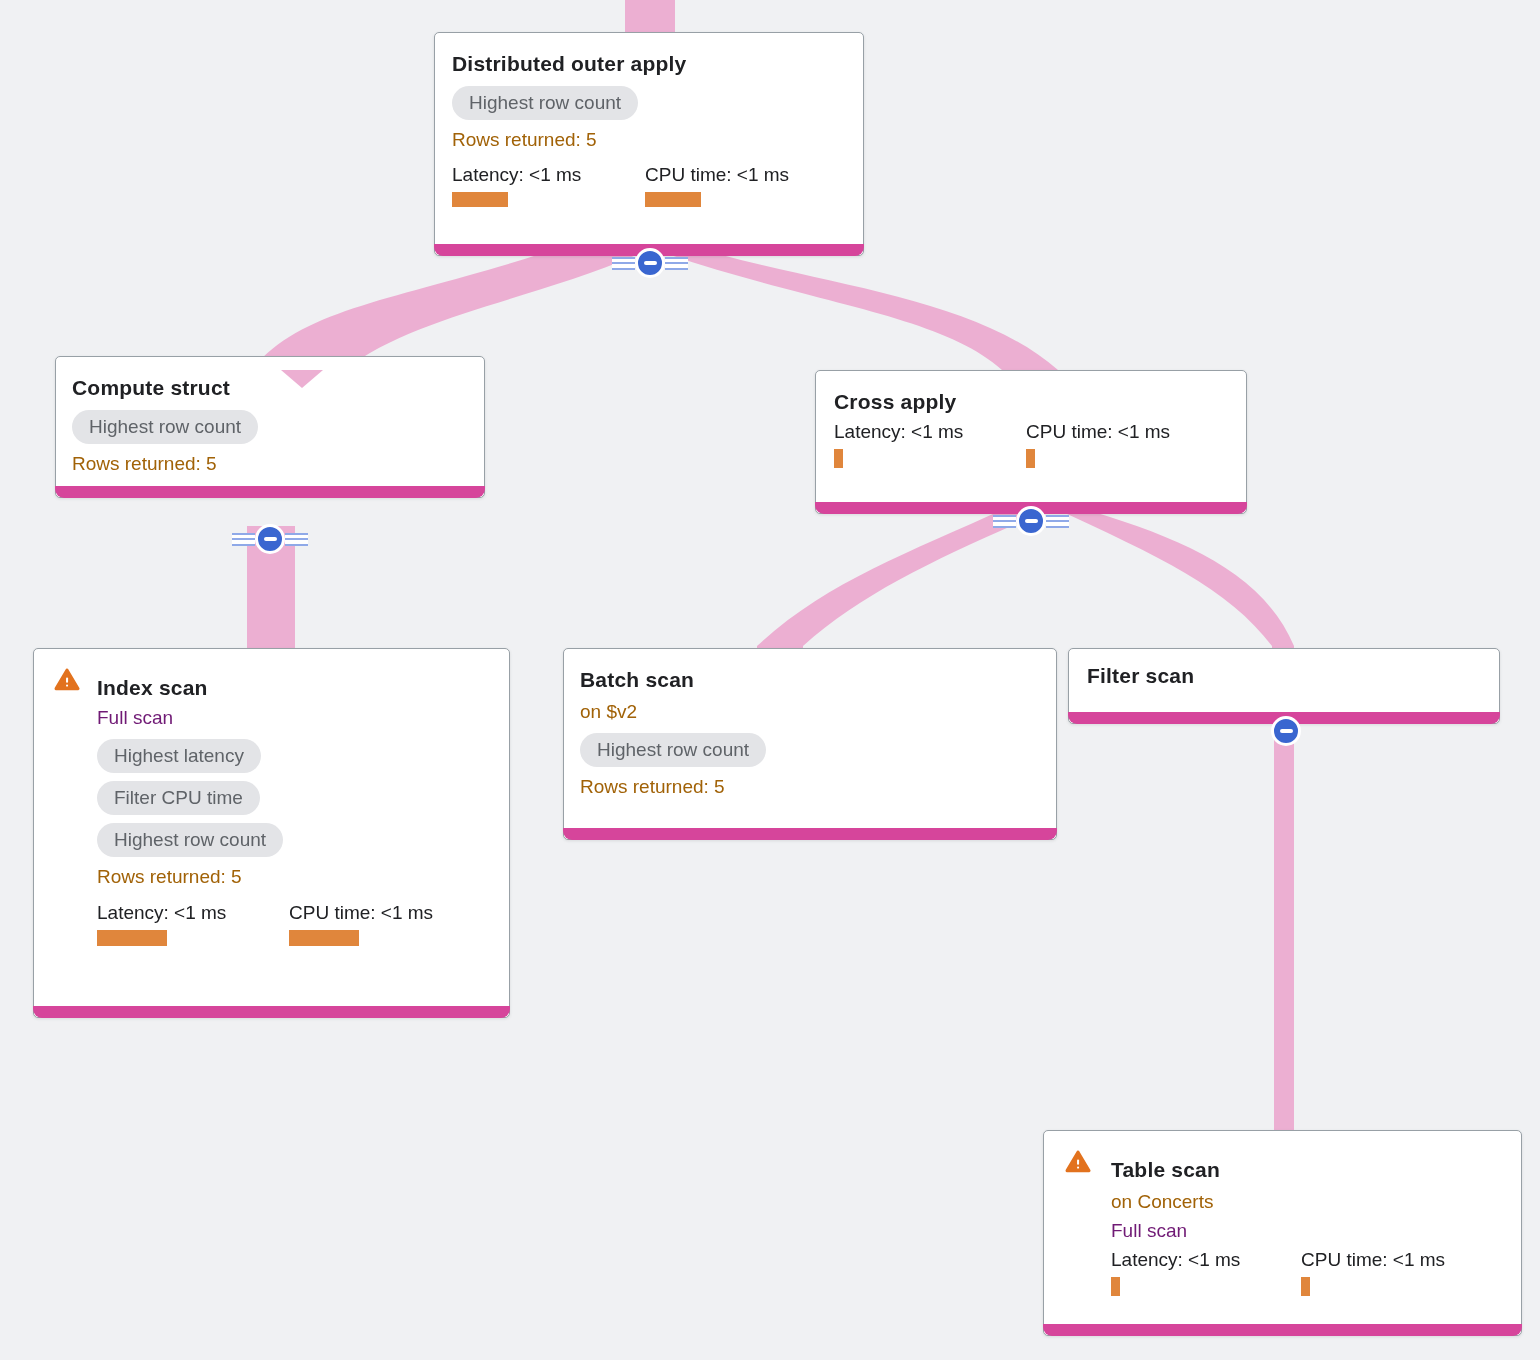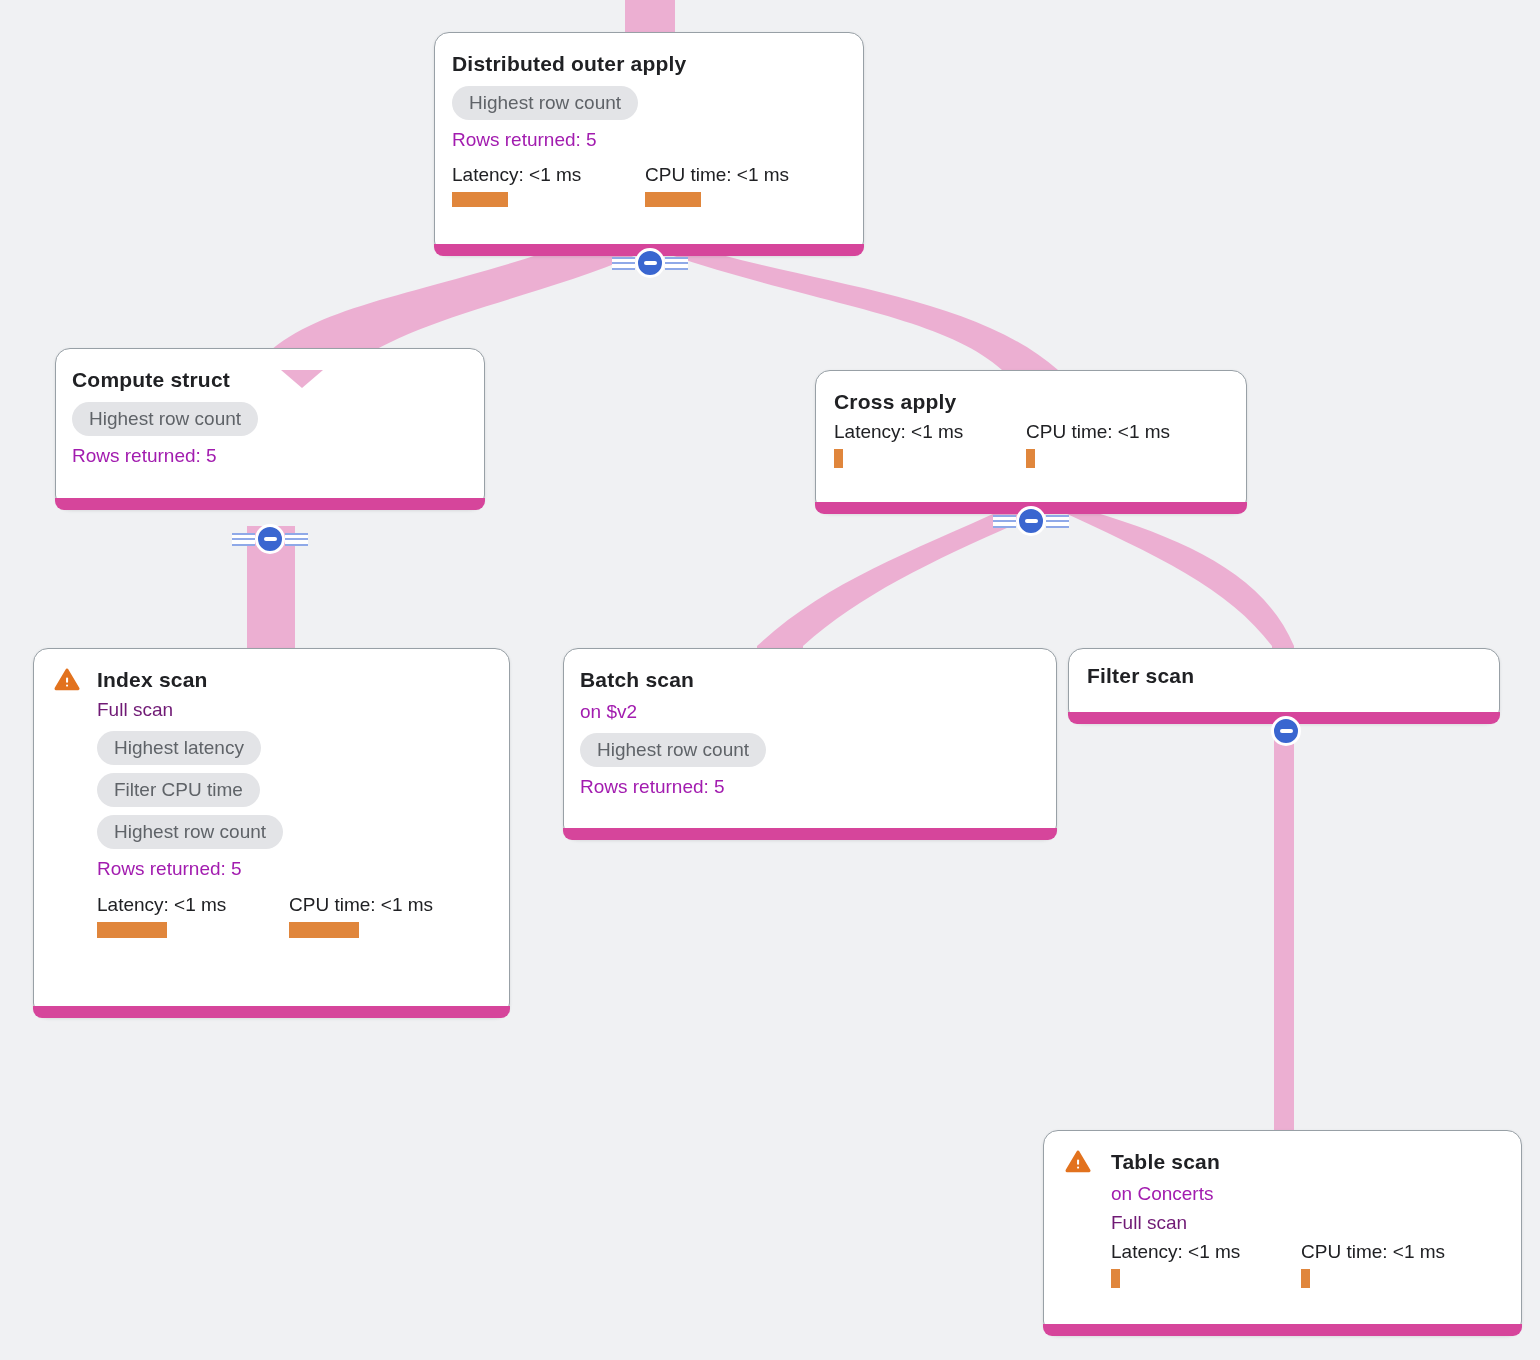--- a/index.html
+++ b/index.html
@@ -15,21 +15,21 @@
   }
   svg.edges { position:absolute; left:0; top:0; z-index:0; }
   svg.edges-over { position:absolute; left:0; top:0; z-index:2; pointer-events:none; }
   .edge { fill:#ECAFD2; }
 
   .node {
     position:absolute;
     z-index:1;
     background:#FFFFFF;
     border:1px solid #98A0A6;
-    border-radius:15px;
+    border-radius:5px;
     box-shadow:0 1px 3px rgba(60,64,67,0.12);
     display:flex;
     flex-direction:column;
     box-sizing:border-box;
     cursor:pointer;
   }
   .node-body { padding:11px 17px 0 17px; flex:1 1 auto; }
   .node-bar {
     height:12px;
     background:#D6459B;
@@ -47,33 +47,33 @@
   .badge {
     width:fit-content;
     background:#E3E4E7;
     color:#5F6368;
     font-size:19px;
     line-height:21px;
     padding:6px 17px 7px 17px;
     border-radius:18px;
     margin-top:10px;
   }
-  .line { font-size:19px; color:#a21caf; margin-top:9px; }
+  .line { font-size:19px; color:#a16207; margin-top:9px; }
   .muted { color:#701a75; }
   .metrics { display:flex; margin-top:13px; }
   .metric { width:193px; flex:0 0 auto; }
   .metric-label { font-size:19px; color:#202124; }
   .metric-bar { background:#E0863C; margin-top:6px; }
   .bar-wide  { width:56px; height:15px; }
   .bar-lg    { width:70px; height:16px; }
   .bar-tiny  { width:9px;  height:19px; }
 
   .icon-row { display:flex; align-items:flex-start; }
   .warn-icon { flex:0 0 26px; margin-top:7px; }
-  .icon-content { margin-left:17px; }
+  .icon-content { margin-left:17px;margin-top:8px; }
 
   .collapse {
     position:absolute;
     z-index:3;
     display:flex;
     align-items:center;
     transform:translate(-50%,-50%);
     cursor:pointer;
   }
   .stripe {
@@ -118,21 +118,21 @@
         </div>
         <div class="metric">
           <div class="metric-label">CPU time: &lt;1 ms</div>
           <div class="metric-bar bar-wide"></div>
         </div>
       </div>
     </div>
     <div class="node-bar"></div>
   </div>
 
-  <div class="node" style="left:55px;top:348px;width:430px;height:162px">
+  <div class="node" style="left:55px;top:356px;width:430px;height:142px">
     <div class="node-body" style="padding-left:16px">
       <div class="node-title">Compute struct</div>
       <div class="badge">Highest row count</div>
       <div class="line">Rows returned: 5</div>
     </div>
     <div class="node-bar"></div>
   </div>
 
   <div class="node" style="left:815px;top:370px;width:432px;height:144px">
     <div class="node-body" style="padding-left:18px">

